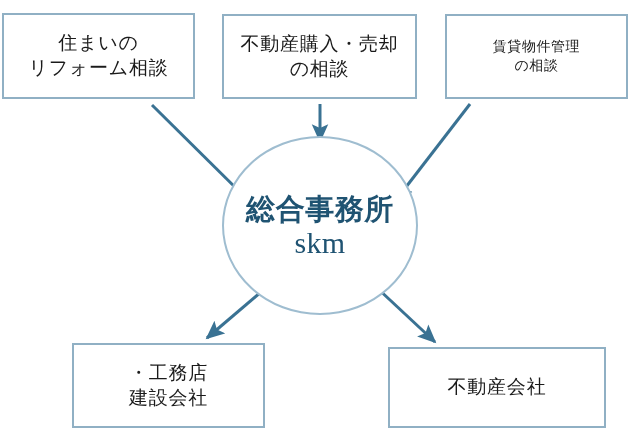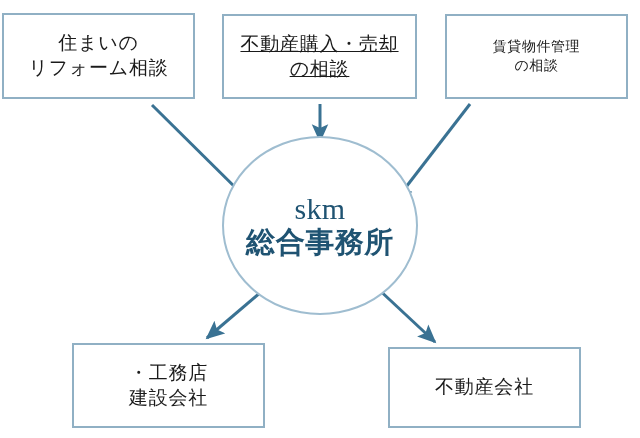--- a/index.html
+++ b/index.html
@@ -44,25 +44,25 @@
     letter-spacing: 0.04em;
     text-align: left;
     z-index: 2;
   }
   .node-box .line {
     display: block;
     white-space: nowrap;
   }
   
   #box-reform   { left: 2px;   top: 13px;  width: 193px; height: 86px; font-size: 19px; }
-  #box-purchase { left: 222px; top: 14px;  width: 195px; height: 85px; font-size: 19px; text-decoration: underline; }
+  #box-purchase { left: 222px; top: 14px;  width: 195px; height: 85px; font-size: 19px; }
   #box-rental   { left: 445px; top: 14px;  width: 183px; height: 85px; font-size: 14px; }
   
   #box-builder  { left: 72px;  top: 343px; width: 193px; height: 85px; font-size: 19px; }
-  #box-realtor  { left: 388px; top: 347px; width: 193px; height: 81px; font-size: 19px; }
+  #box-realtor  { left: 388px; top: 347px; width: 218px; height: 81px; font-size: 19px; }
 
   
   #hub-ellipse {
     position: absolute;
     left: 222px;
     top: 136px;
     width: 196px;
     height: 179px;
     box-sizing: border-box;
     border: 2px solid #9fbdd0;
@@ -124,22 +124,22 @@
     <span class="line">不動産購入・売却</span>
     <span class="line">の相談</span>
   </div>
 
   <div class="node-box" id="box-rental">
     <span class="line">賃貸物件管理</span>
     <span class="line">の相談</span>
   </div>
 
   <div id="hub-ellipse">
+    <span class="hub-line hub-jp">総合事務所</span>
     <span class="hub-line hub-latin">skm</span>
-    <span class="hub-line hub-jp">総合事務所</span>
   </div>
 
   <div class="node-box" id="box-builder">
     <span class="line">・工務店</span>
     <span class="line">建設会社</span>
   </div>
 
   <div class="node-box" id="box-realtor">
     <span class="line">不動産会社</span>
   </div>

